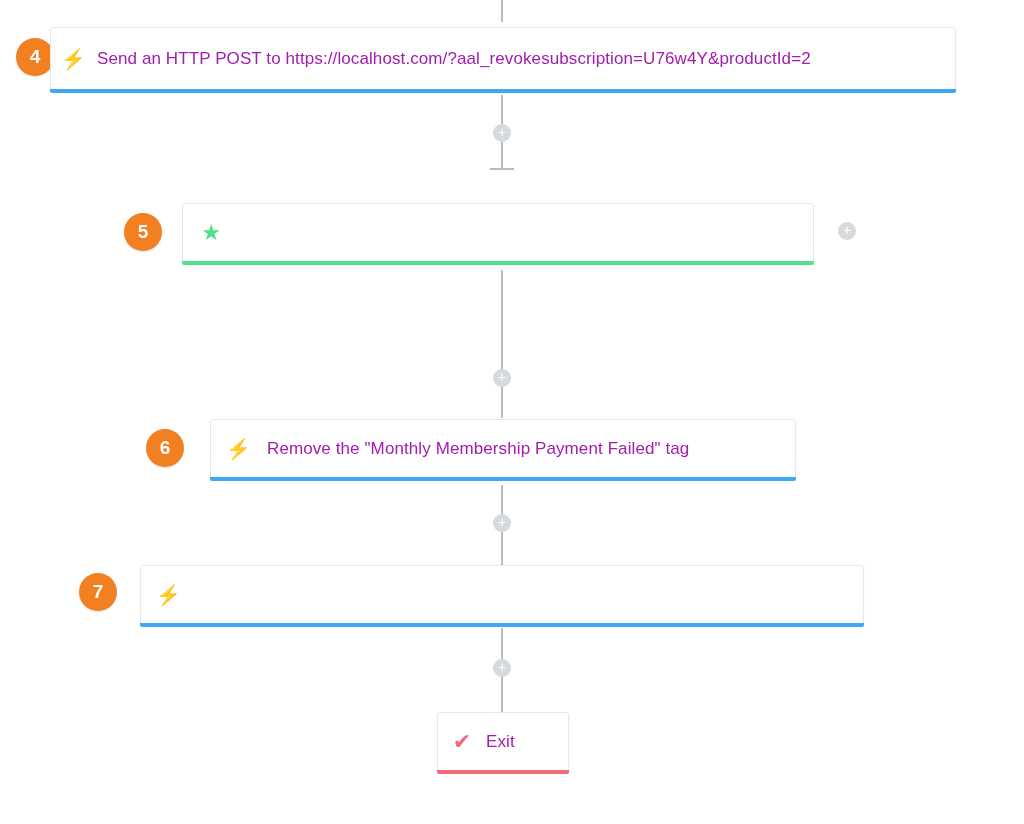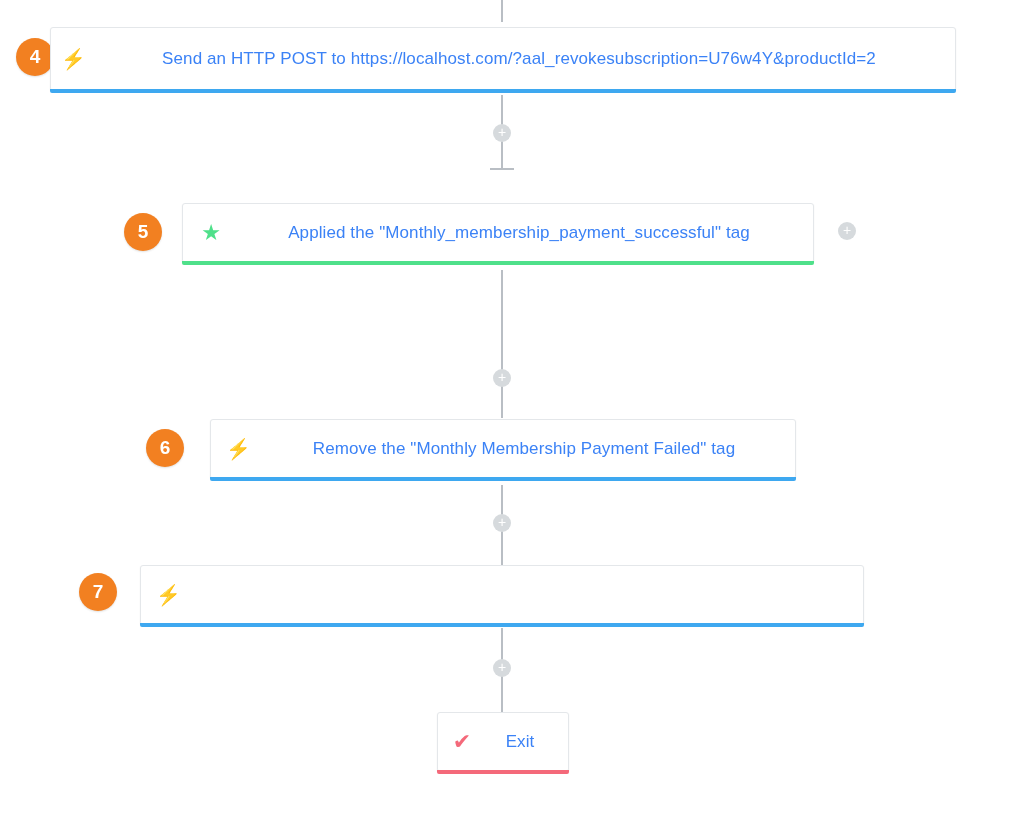--- a/index.html
+++ b/index.html
@@ -78,27 +78,26 @@
     display: flex;
     align-items: center;
     justify-content: center;
     width: 34px;
     font-size: 20px;
     line-height: 1;
   }
   .card .card-label {
     flex: 1 1 auto;
     font-size: 17px;
-    color: #3b82f6;
+    color: #a21caf;
     letter-spacing: 0.1px;
     padding-right: 14px;
     white-space: nowrap;
     overflow: hidden;
     text-overflow: ellipsis;
-    text-align: center;
   }
 
   
   .badge {
     position: absolute;
     width: 38px;
     height: 38px;
     border-radius: 50%;
     background: #f28021;
     color: #ffffff;
@@ -146,21 +145,20 @@
   <div class="card" style="left:50px; top:27px; width:906px; height:64px;">
     <span class="card-icon bolt" style="width:46px;">⚡</span>
     <span class="card-label">Send an HTTP POST to https://localhost.com/?aal_revokesubscription=U76w4Y&amp;productId=2</span>
     <span class="underline" style="background:#3ea8f0;"></span>
   </div>
 
   <div class="badge" style="left:124px; top:213px;">5</div>
 
   <div class="card" style="left:182px; top:203px; width:632px; height:60px;">
     <span class="card-icon star" style="width:56px; font-size:22px;">★</span>
-    <span class="card-label">Applied the "Monthly_membership_payment_successful" tag</span>
     <span class="underline" style="background:#4fe08a;"></span>
   </div>
 
   <div class="badge" style="left:146px; top:429px;">6</div>
 
   <div class="card" style="left:210px; top:419px; width:586px; height:60px;">
     <span class="card-icon bolt" style="width:56px;">⚡</span>
     <span class="card-label">Remove the "Monthly Membership Payment Failed" tag</span>
     <span class="underline" style="background:#3ea8f0;"></span>
   </div>

